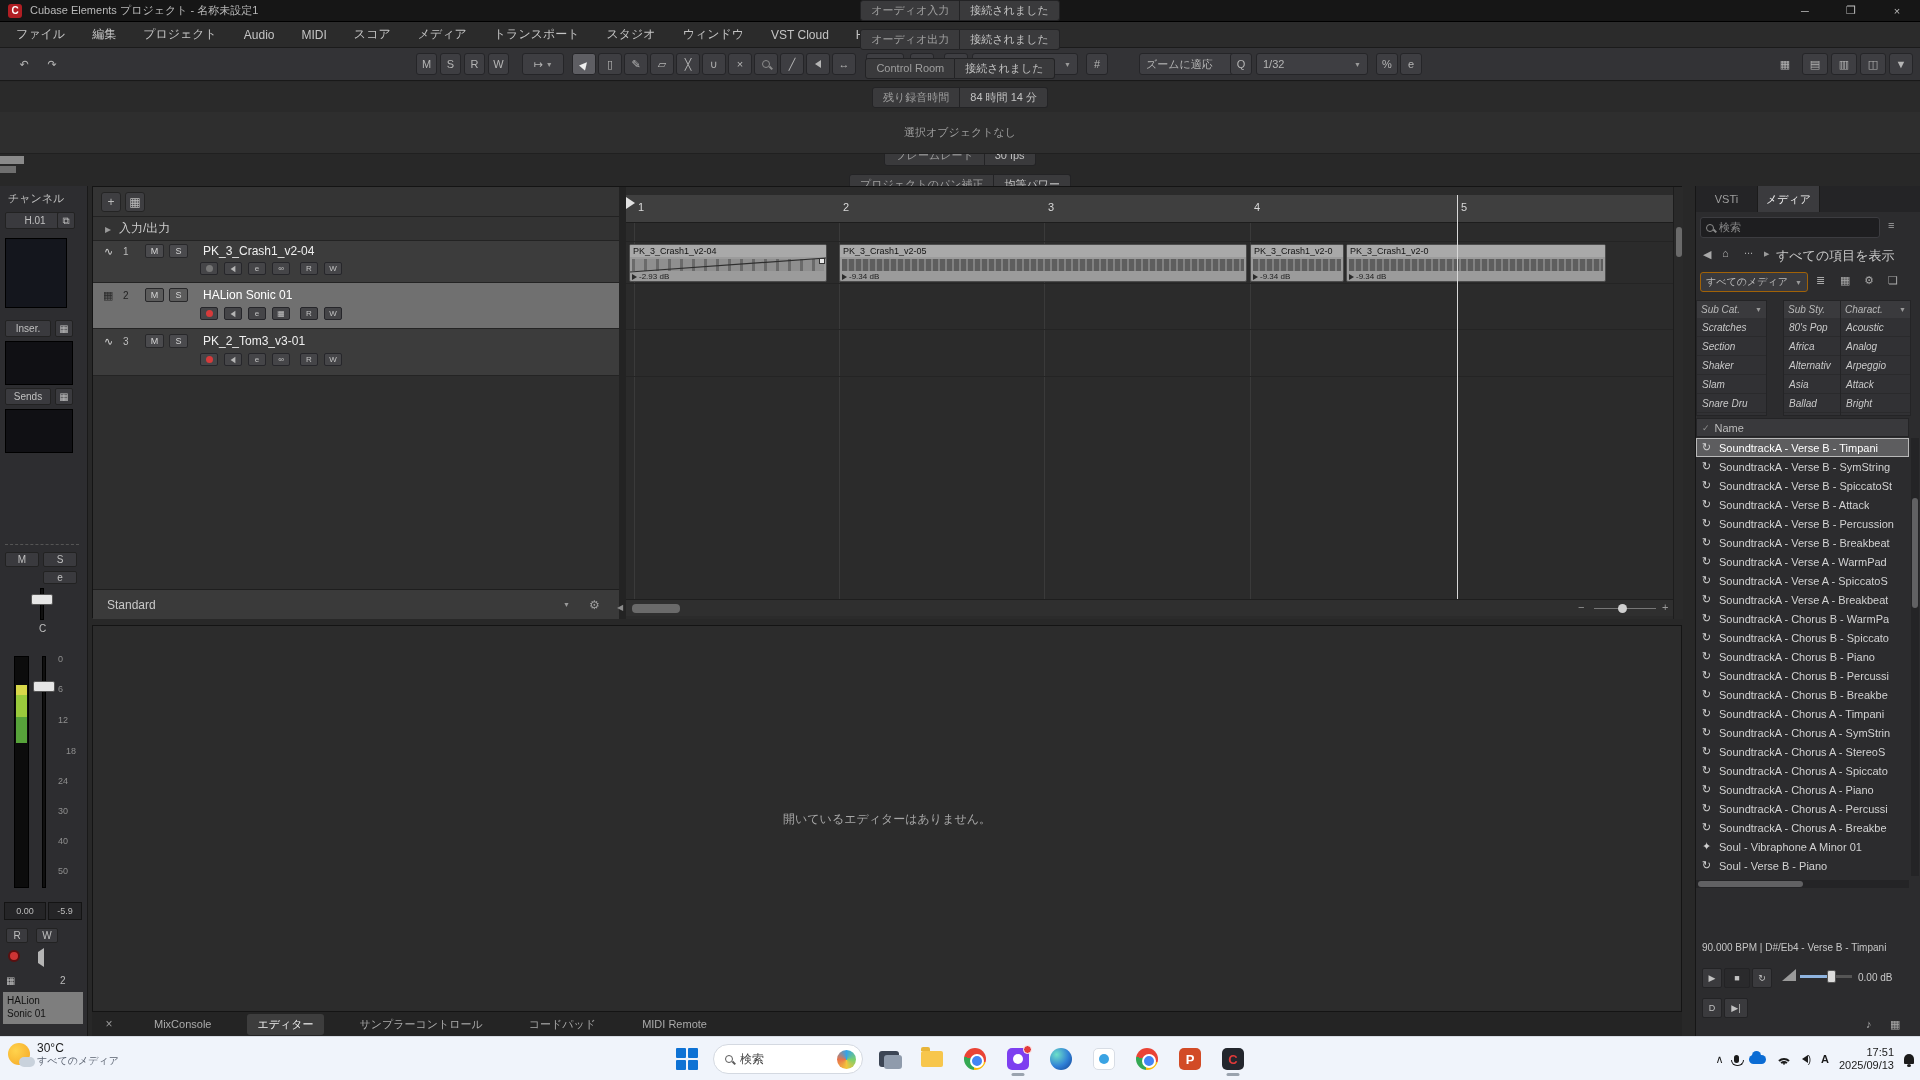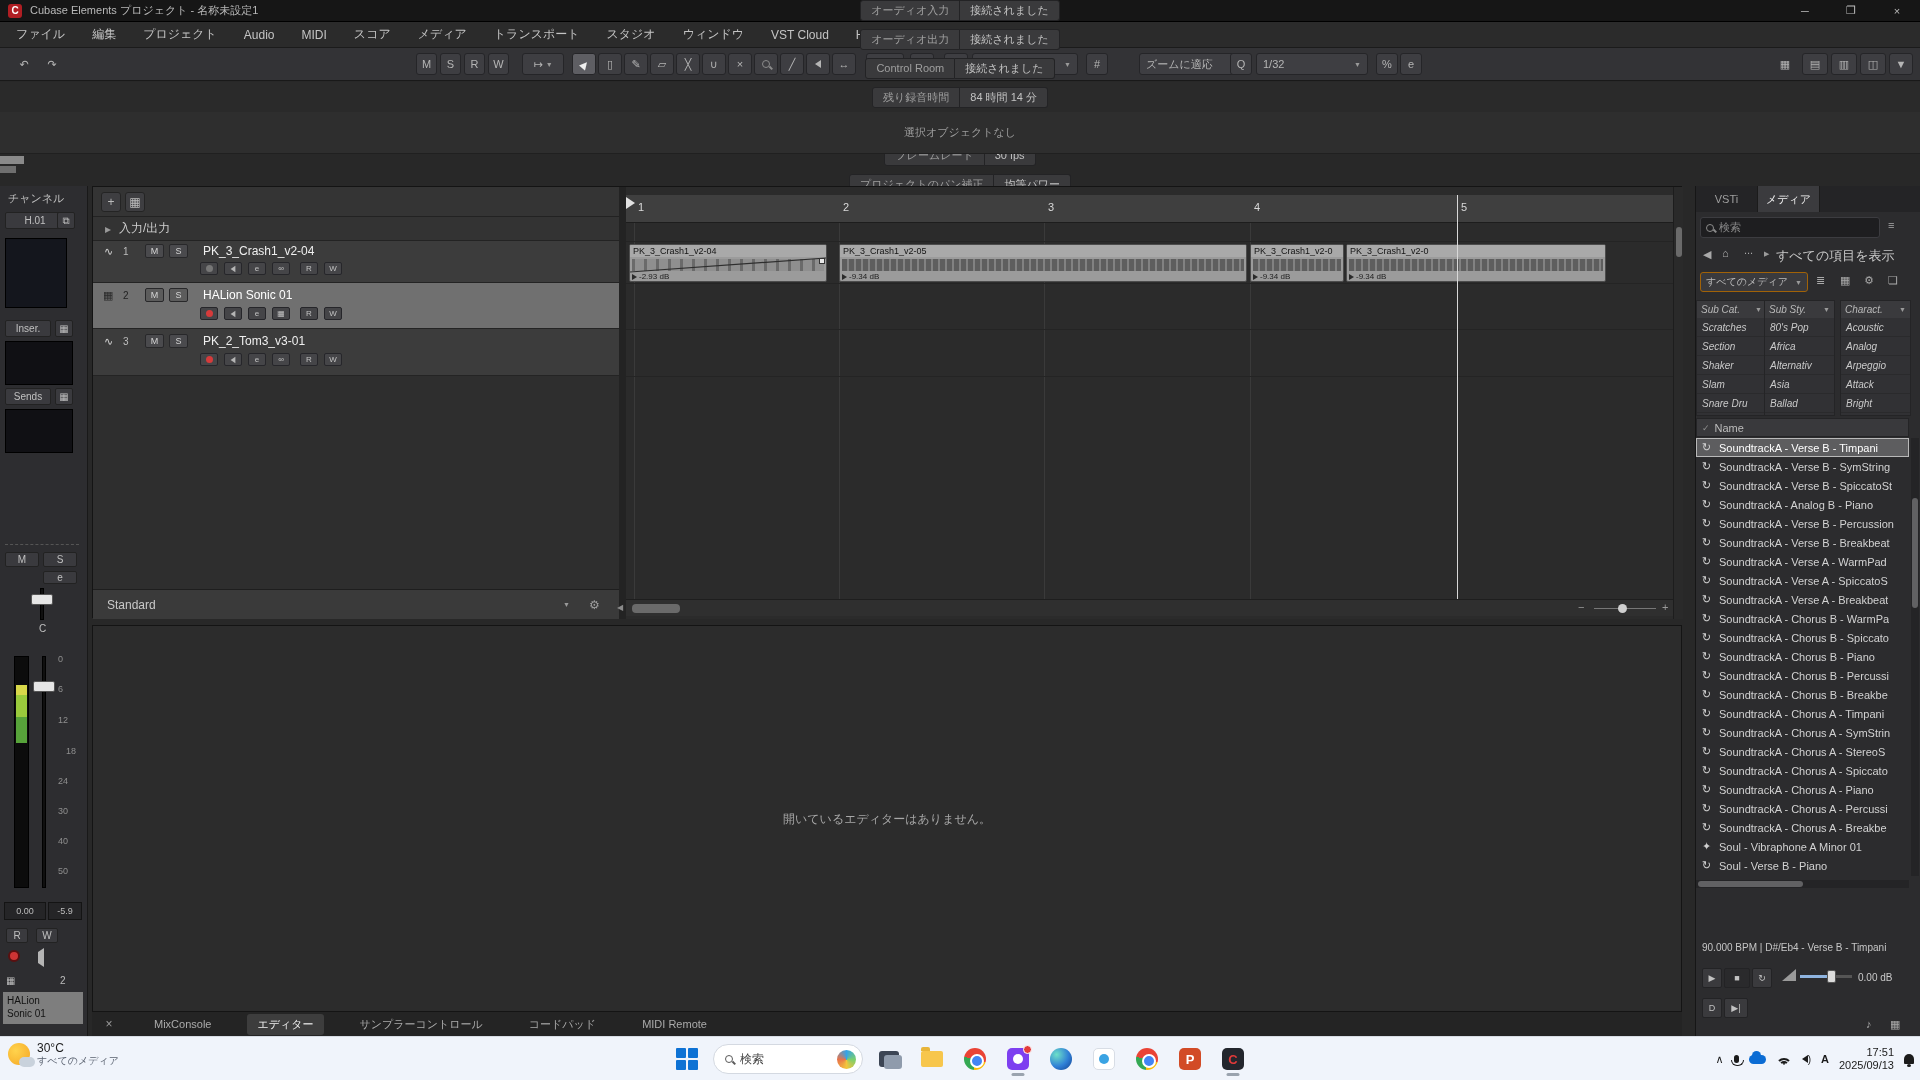--- a/index.html
+++ b/index.html
@@ -549,21 +549,21 @@
       <div class="fhead">
           <span>Sub Cat.</span>
           <span class="caret">▼</span>
         </div>
       <div class="fitem">Scratches</div>
       <div class="fitem">Section</div>
       <div class="fitem">Shaker</div>
       <div class="fitem">Slam</div>
       <div class="fitem">Snare Dru</div>
     </div>
-    <div class="fcol" style="left:68px;top:114px;width:71px;height:116px;">
+    <div class="fcol" style="left:87px;top:114px;width:71px;height:116px;">
       <div class="fhead">
           <span>Sub Sty.</span>
           <span class="caret">▼</span>
         </div>
       <div class="fitem">80's Pop</div>
       <div class="fitem">Africa</div>
       <div class="fitem">Alternativ</div>
       <div class="fitem">Asia</div>
       <div class="fitem">Ballad</div>
     </div>
@@ -592,21 +592,21 @@
       <div class="mrow">
           <span class="micon">↻</span>
           <span class="mname">SoundtrackA - Verse B - SymString</span>
         </div>
       <div class="mrow">
           <span class="micon">↻</span>
           <span class="mname">SoundtrackA - Verse B - SpiccatoSt</span>
         </div>
       <div class="mrow">
           <span class="micon">↻</span>
-          <span class="mname">SoundtrackA - Analog B - Piano</span>
+          <span class="mname">SoundtrackA - Verse B - Attack</span>
         </div>
       <div class="mrow">
           <span class="micon">↻</span>
           <span class="mname">SoundtrackA - Verse B - Percussion</span>
         </div>
       <div class="mrow">
           <span class="micon">↻</span>
           <span class="mname">SoundtrackA - Verse B - Breakbeat</span>
         </div>
       <div class="mrow">

